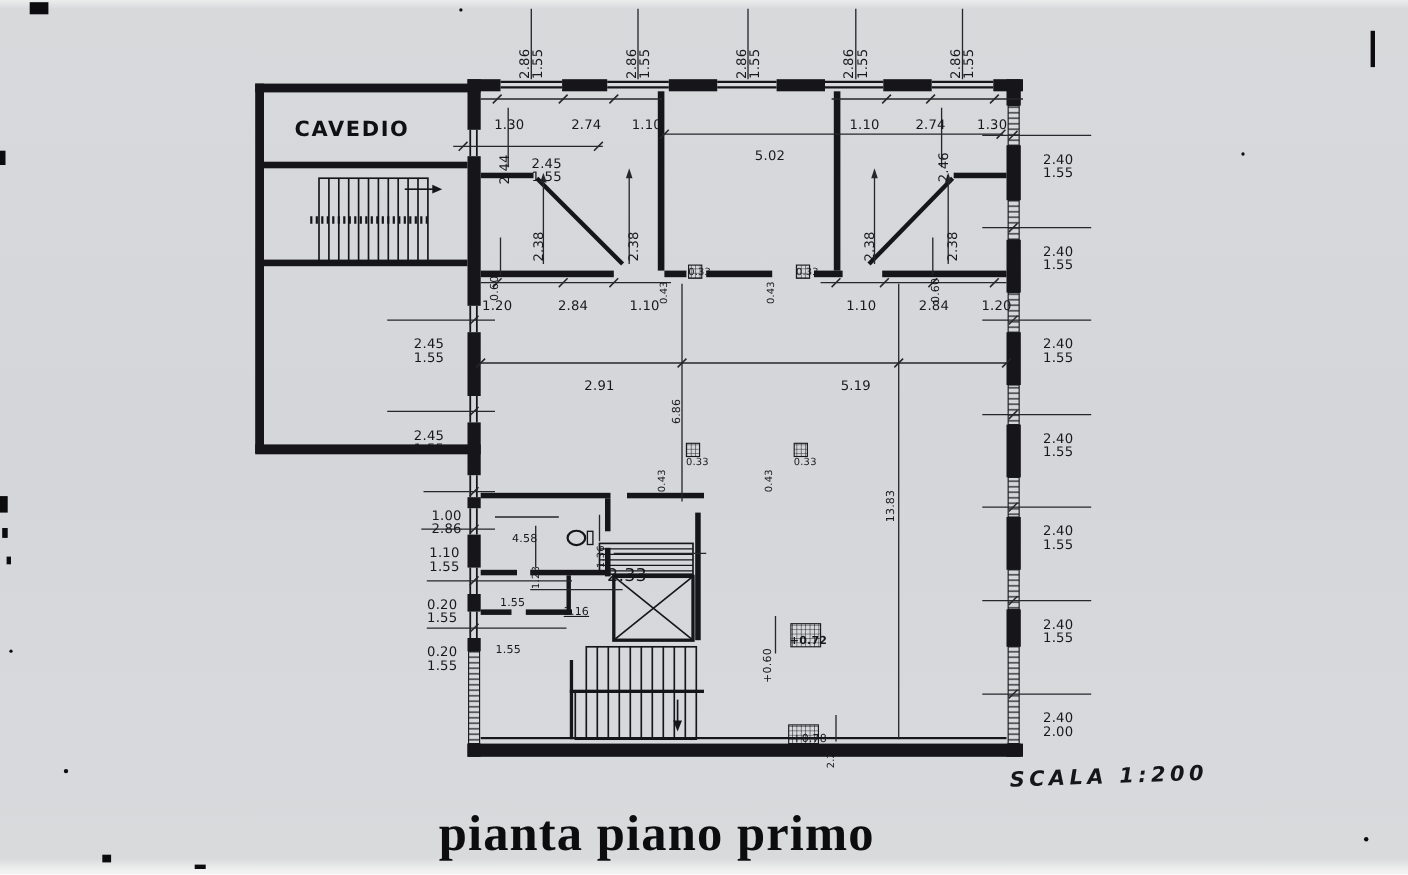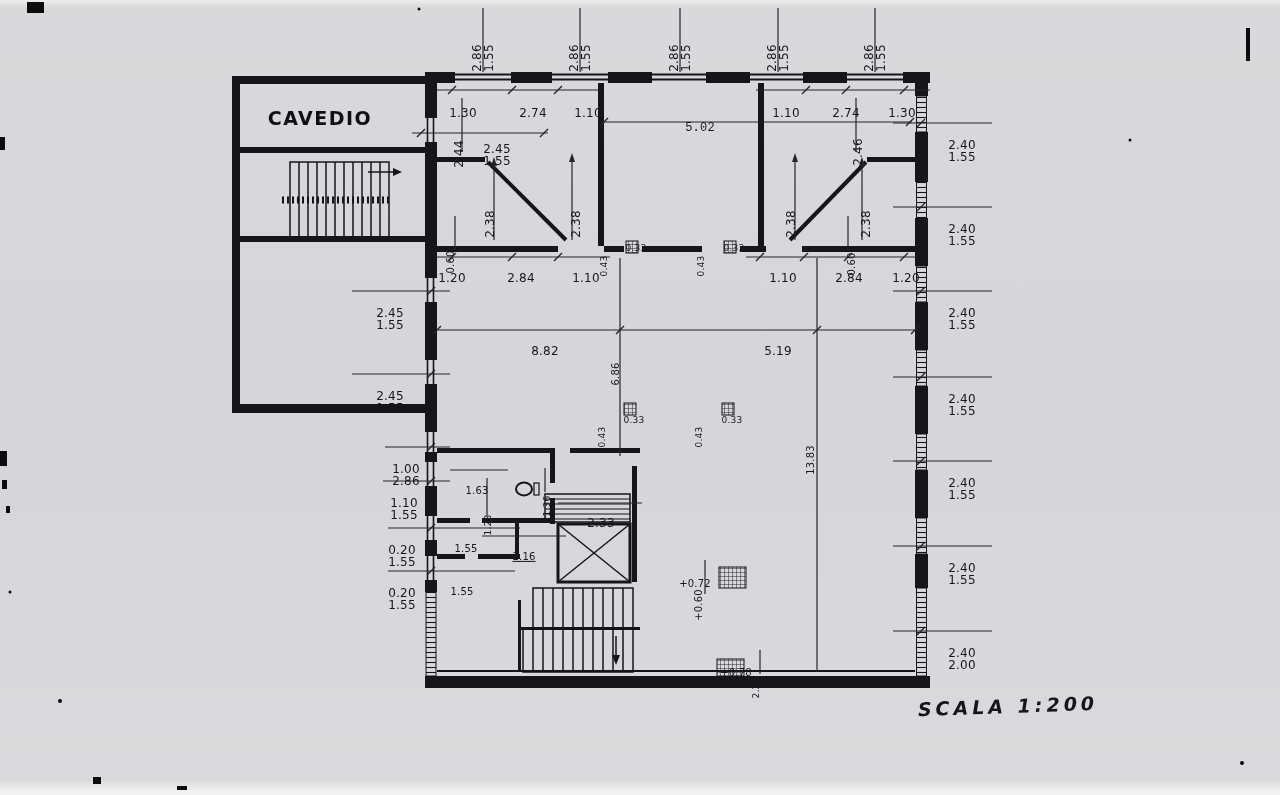--- a/index.html
+++ b/index.html
@@ -242,21 +242,21 @@
       <div class="dim" style="left: 778px; top: 30px; transform: translate(-50%, -50%) rotate(-90deg);">2.86
 1.55</div>
       <div class="dim" style="left: 875px; top: 30px; transform: translate(-50%, -50%) rotate(-90deg);">2.86
 1.55</div>
       <div class="dim" style="left: 463px; top: 85px; transform: translate(-50%, -50%);">1.30</div>
       <div class="dim" style="left: 533px; top: 85px; transform: translate(-50%, -50%);">2.74</div>
       <div class="dim" style="left: 588px; top: 85px; transform: translate(-50%, -50%);">1.10</div>
       <div class="dim" style="left: 786px; top: 85px; transform: translate(-50%, -50%);">1.10</div>
       <div class="dim" style="left: 846px; top: 85px; transform: translate(-50%, -50%);">2.74</div>
       <div class="dim" style="left: 902px; top: 85px; transform: translate(-50%, -50%);">1.30</div>
-      <div class="dim" style="left: 700px; top: 100px; transform: translate(-50%, -50%); font-family: Liberation Mono, monospace;">5.02</div>
+      <div class="dim" style="left: 700px; top: 114px; transform: translate(-50%, -50%);">5.02</div>
       <div class="dim" style="left: 497px; top: 127px; transform: translate(-50%, -50%);">2.45
 1.55</div>
       <div class="dim" style="left: 459px; top: 126px; transform: translate(-50%, -50%) rotate(-90deg);">2.44</div>
       <div class="dim" style="left: 858px; top: 124px; transform: translate(-50%, -50%) rotate(-90deg);">2.46</div>
       <div class="dim" style="left: 490px; top: 196px; transform: translate(-50%, -50%) rotate(-90deg);">2.38</div>
       <div class="dim" style="left: 576px; top: 196px; transform: translate(-50%, -50%) rotate(-90deg);">2.38</div>
       <div class="dim" style="left: 791px; top: 196px; transform: translate(-50%, -50%) rotate(-90deg);">2.38</div>
       <div class="dim" style="left: 866px; top: 196px; transform: translate(-50%, -50%) rotate(-90deg);">2.38</div>
       <div class="dim" style="left: 451px; top: 234px; font-size: 10px; transform: translate(-50%, -50%) rotate(-90deg);">0.60</div>
       <div class="dim" style="left: 852px; top: 236px; font-size: 10px; transform: translate(-50%, -50%) rotate(-90deg);">0.60</div>
@@ -267,21 +267,21 @@
       <div class="dim" style="left: 636px; top: 221px; font-size: 9px; transform: translate(-50%, -50%);">0.33</div>
       <div class="dim" style="left: 702px; top: 238px; font-size: 9px; transform: translate(-50%, -50%) rotate(-90deg);">0.43</div>
       <div class="dim" style="left: 734px; top: 221px; font-size: 9px; transform: translate(-50%, -50%);">0.33</div>
       <div class="dim" style="left: 783px; top: 250px; transform: translate(-50%, -50%);">1.10</div>
       <div class="dim" style="left: 849px; top: 250px; transform: translate(-50%, -50%);">2.84</div>
       <div class="dim" style="left: 906px; top: 250px; transform: translate(-50%, -50%);">1.20</div>
       <div class="dim" style="left: 390px; top: 291px; transform: translate(-50%, -50%);">2.45
 1.55</div>
       <div class="dim" style="left: 390px; top: 374px; transform: translate(-50%, -50%);">2.45
 1.55</div>
-      <div class="dim" style="left: 545px; top: 323px; transform: translate(-50%, -50%);">8.82</div>
+      <div class="dim" style="left: 545px; top: 323px; transform: translate(-50%, -50%);">2.91</div>
       <div class="dim" style="left: 778px; top: 323px; transform: translate(-50%, -50%);">5.19</div>
       <div class="dim" style="left: 616px; top: 346px; font-size: 10px; transform: translate(-50%, -50%) rotate(-90deg);">6.86</div>
       <div class="dim" style="left: 962px; top: 123px; transform: translate(-50%, -50%);">2.40
 1.55</div>
       <div class="dim" style="left: 962px; top: 207px; transform: translate(-50%, -50%);">2.40
 1.55</div>
       <div class="dim" style="left: 962px; top: 291px; transform: translate(-50%, -50%);">2.40
 1.55</div>
       <div class="dim" style="left: 962px; top: 377px; transform: translate(-50%, -50%);">2.40
 1.55</div>
@@ -293,35 +293,36 @@
 2.00</div>
       <div class="dim" style="left: 634px; top: 393px; font-size: 9px; transform: translate(-50%, -50%);">0.33</div>
       <div class="dim" style="left: 603px; top: 409px; font-size: 9px; transform: translate(-50%, -50%) rotate(-90deg);">0.43</div>
       <div class="dim" style="left: 732px; top: 393px; font-size: 9px; transform: translate(-50%, -50%);">0.33</div>
       <div class="dim" style="left: 700px; top: 409px; font-size: 9px; transform: translate(-50%, -50%) rotate(-90deg);">0.43</div>
       <div class="dim" style="left: 811px; top: 432px; font-size: 10px; transform: translate(-50%, -50%) rotate(-90deg);">13.83</div>
       <div class="dim" style="left: 406px; top: 447px; transform: translate(-50%, -50%);">1.00
 2.86</div>
       <div class="dim" style="left: 404px; top: 481px; transform: translate(-50%, -50%);">1.10
 1.55</div>
-      <div class="dim" style="left: 477px; top: 463px; font-size: 10px; transform: translate(-50%, -50%);">1.63</div>
+      <div class="dim" style="left: 477px; top: 463px; font-size: 10px; transform: translate(-50%, -50%);">4.58</div>
       <div class="dim" style="left: 548px; top: 478px; font-size: 9px; transform: translate(-50%, -50%) rotate(-90deg);">1.36</div>
       <div class="dim" style="left: 489px; top: 497px; font-size: 9px; transform: translate(-50%, -50%) rotate(-90deg);">1.28</div>
       <div class="dim" style="left: 402px; top: 528px; transform: translate(-50%, -50%);">0.20
 1.55</div>
       <div class="dim" style="left: 466px; top: 521px; font-size: 10px; transform: translate(-50%, -50%);">1.55</div>
       <div class="dim" style="left: 524px; top: 529px; font-size: 10px; transform: translate(-50%, -50%); text-decoration: underline;">2.16</div>
-      <div class="dim" style="left: 601px; top: 495px; font-size: 12px; transform: translate(-50%, -50%);">2.33</div>
+      <div class="dim" style="left: 570px; top: 495px; font-size: 16px; transform: translate(-50%, -50%);">2.33</div>
       <div class="dim" style="left: 402px; top: 571px; transform: translate(-50%, -50%);">0.20
 1.55</div>
       <div class="dim" style="left: 462px; top: 564px; font-size: 10px; transform: translate(-50%, -50%);">1.55</div>
-      <div class="dim" style="left: 695px; top: 556px; font-size: 10px; transform: translate(-50%, -50%);">+0.72</div>
+      <div class="dim" style="left: 735px; top: 556px; font-size: 10px; transform: translate(-50%, -50%); font-weight: bold;">+0.72</div>
       <div class="dim" style="left: 699px; top: 577px; font-size: 10px; transform: translate(-50%, -50%) rotate(-90deg);">+0.60</div>
       <div class="dim" style="left: 736px; top: 645px; font-size: 10px; transform: translate(-50%, -50%);">+0.78</div>
       <div class="dim" style="left: 757px; top: 660px; font-size: 9px; transform: translate(-50%, -50%) rotate(-90deg);">2.26</div>
     </div>
 
   <div class="cavedio">CAVEDIO</div>
 
   <div class="scale">SCALA 1:200</div>
 
+  <div class="title">pianta piano primo</div>
 
 </div>
 
 </body></html>

